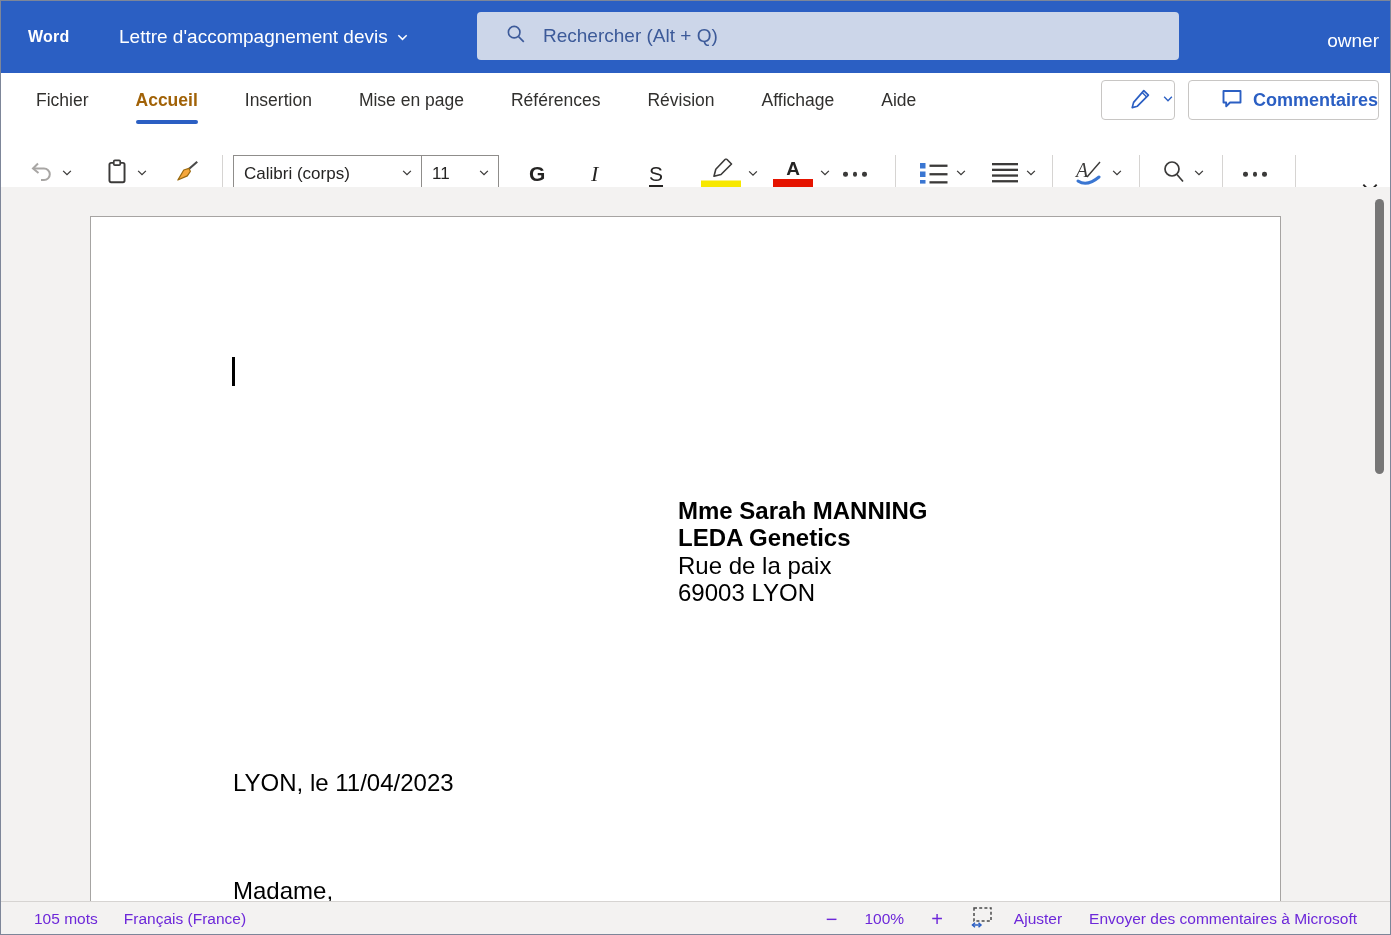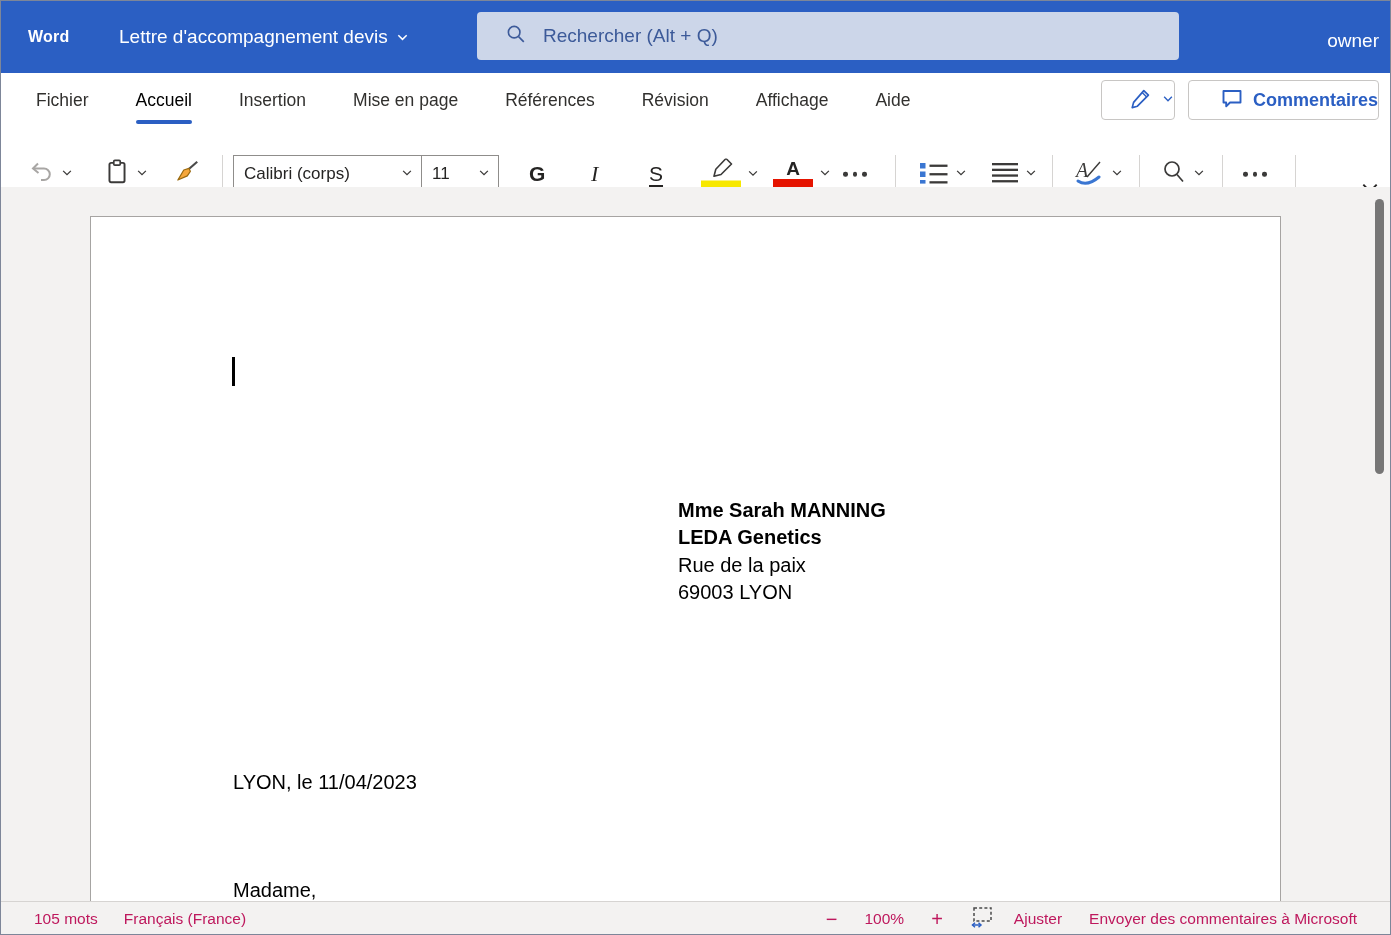--- a/index.html
+++ b/index.html
@@ -14,21 +14,21 @@
   .chev { display:inline-flex; }
   .search-box { position:absolute; left:476px; top:11px; width:702px; height:48px; background:#ccd6e9; border-radius:4px; display:flex; align-items:center; padding-left:28px; gap:16px; }
   .search-box input { flex:1; background:transparent; border:none; outline:none; font-size:19px; color:#1f3864; font-family:"Liberation Sans",sans-serif; }
   .search-box input::placeholder { color:#3c5a99; opacity:1; }
   .owner { position:absolute; right:11px; top:0; height:79px; display:flex; align-items:center; font-size:19px; }
 
   
   .tabrow { position:absolute; left:0; top:72px; width:100%; height:55px; background:#fff; }
   .tabs { position:absolute; left:35px; top:0; height:55px; display:flex; gap:47px; align-items:center; }
   .tab { position:relative; height:55px; display:flex; align-items:center; font-size:17.5px; color:#31302e; cursor:pointer; white-space:nowrap; }
-  .tab.active { font-weight:normal; color:#000000; }
+  .tab.active { font-weight:bold; color:#a16207; }
   .tab.active::after { content:""; position:absolute; left:0; right:0; bottom:4px; height:4px; border-radius:2px; background:#2b5fc3; }
   .pill-btn { position:absolute; top:7px; height:40px; border:1px solid #c8c6c4; border-radius:4px; background:#fff; display:flex; align-items:center; justify-content:flex-end; gap:9px; cursor:pointer; }
   .edit-btn { left:1100px; width:74px; }
   .comments-btn { left:1187px; width:191px; font-size:18px; font-weight:bold; color:#2b5fc3; }
 
   
   .toolbar { position:absolute; left:0; top:144px; width:100%; height:59px; background:#fff; border-bottom:1px solid #e1dfdd; }
   .titem { position:absolute; top:50%; transform:translateY(-50%); display:flex; align-items:center; gap:6px; cursor:pointer; color:#3b3a39; }
   .tdiv { position:absolute; top:10px; width:1px; height:39px; background:#d6d4d2; }
   .combo-wrap { position:absolute; left:232px; top:10px; height:38px; display:flex; border:1px solid #8f8d8b; background:#fff; }
@@ -44,29 +44,29 @@
   .fc-bar { width:40px; height:9px; background:#e51400; }
   .fc-a { font-size:19px; font-weight:bold; color:#252423; line-height:17px; }
   .dots { display:flex; gap:5px; align-items:center; }
   .dots i { width:4.5px; height:4.5px; border-radius:50%; background:#3b3a39; }
   .ribbon-collapse { position:absolute; right:10px; bottom:2px; color:#252423; cursor:pointer; }
 
   
   .canvas { position:absolute; left:0; top:186px; width:100%; height:714px; background:#f3f2f1; overflow:hidden; }
   .page { position:absolute; left:89px; top:29px; width:1191px; height:1200px; background:#fff; border:1px solid #a6a4a2; cursor:text; }
   .caret { position:absolute; left:141px; top:140px; width:2.5px; height:29px; background:#000; }
-  .doc-text { position:absolute; font-size:20px; line-height:27.4px; color:#000; white-space:nowrap; }
+  .doc-text { position:absolute; font-size:24px; line-height:27.4px; color:#000; white-space:nowrap; }
   .recipient { left:587px; top:280px; }
   .recipient .b { font-weight:bold; }
   .dateline { left:142px; top:552px; }
   .salutation { left:142px; top:660px; }
   .vscroll { position:absolute; left:1374px; top:12px; width:9px; height:275px; border-radius:5px; background:#767676; cursor:grab; }
 
   
-  .statusbar { position:absolute; left:0; top:900px; width:100%; height:35px; background:#f3f2f1; border-top:1px solid #d6d4d2; font-size:15.5px; color:#be185d; }
+  .statusbar { position:absolute; left:0; top:900px; width:100%; height:35px; background:#f3f2f1; border-top:1px solid #d6d4d2; font-size:15.5px; color:#6d28d9; }
   .status-left { position:absolute; left:33px; top:0; height:34px; display:flex; gap:26px; align-items:center; }
   .status-right { position:absolute; right:33px; top:0; height:34px; display:flex; gap:27px; align-items:center; }
   .zoomctl { font-size:20px; line-height:1; cursor:pointer; }
   .fit-group { display:flex; align-items:center; gap:20px; cursor:pointer; }
   .clickable { cursor:pointer; }
 </style>
 </head>
 <body>
 
 <div class="window">

